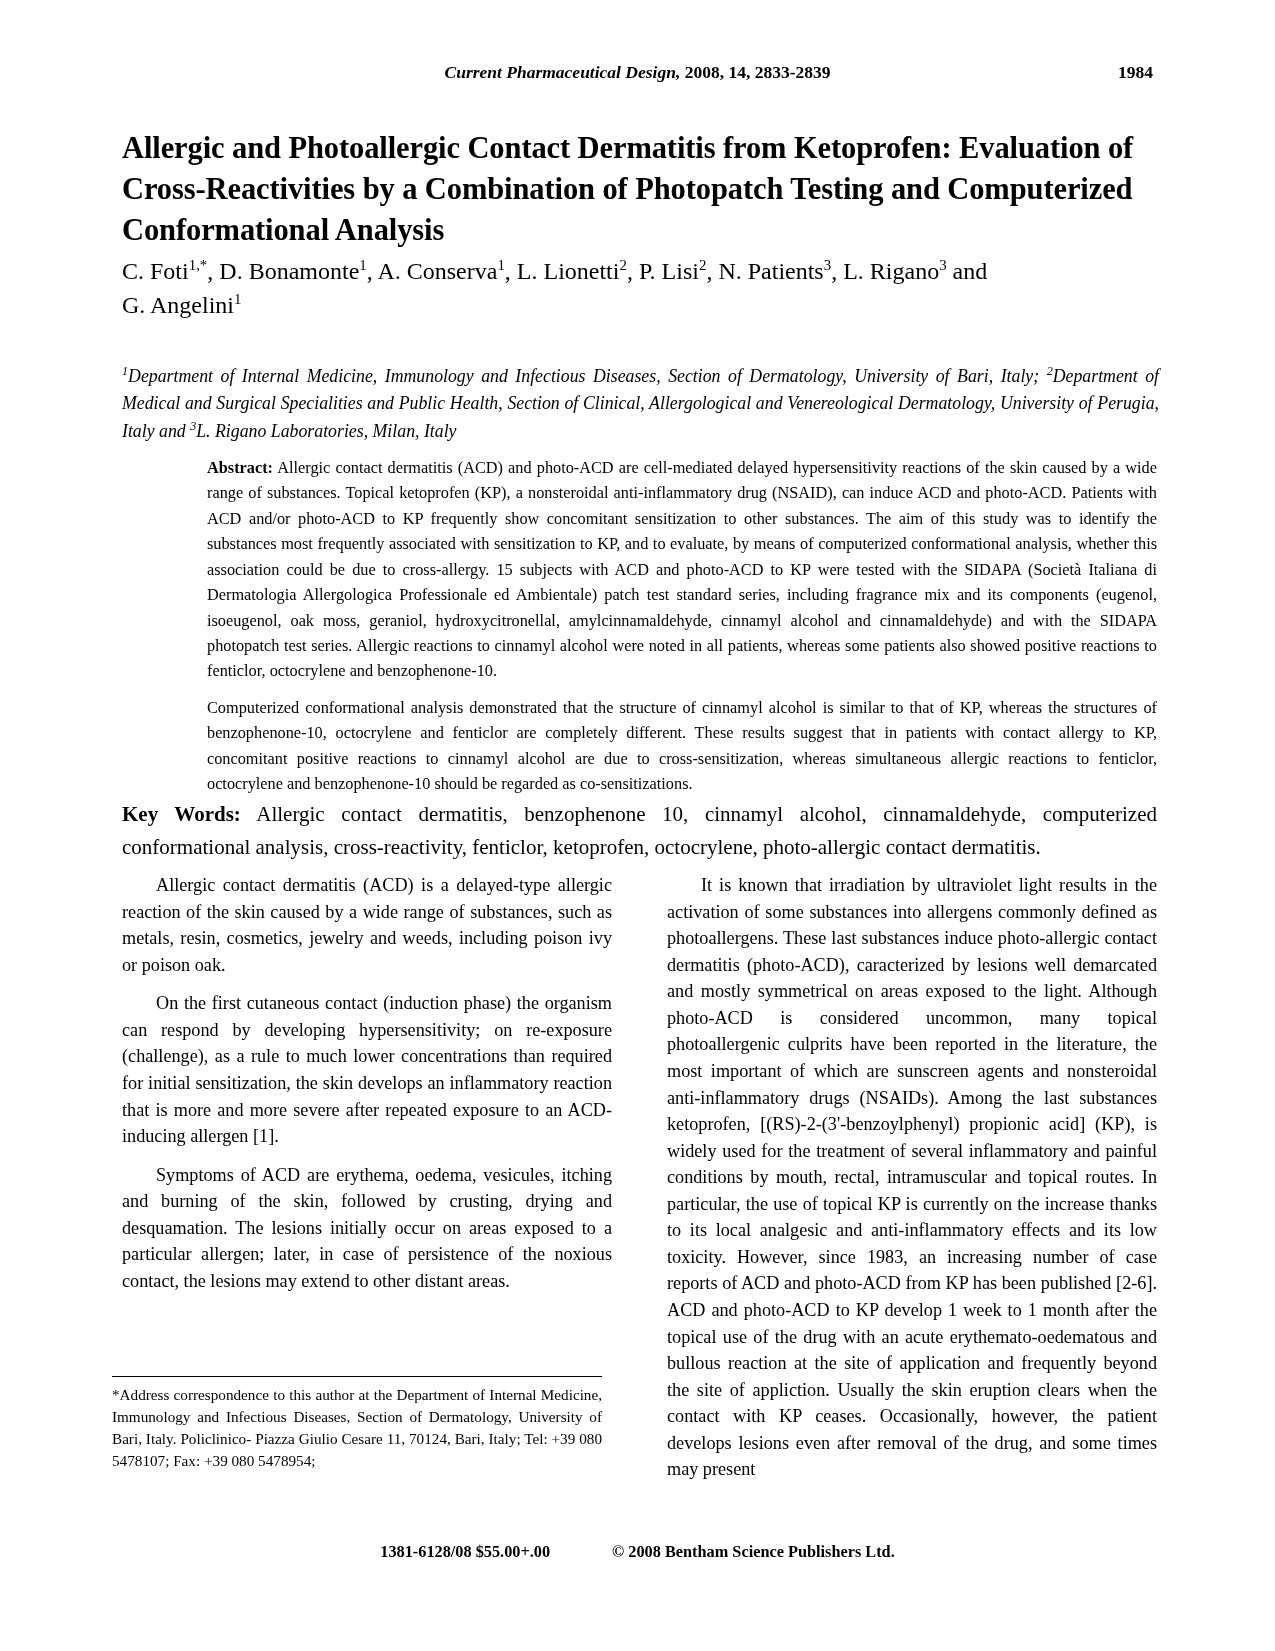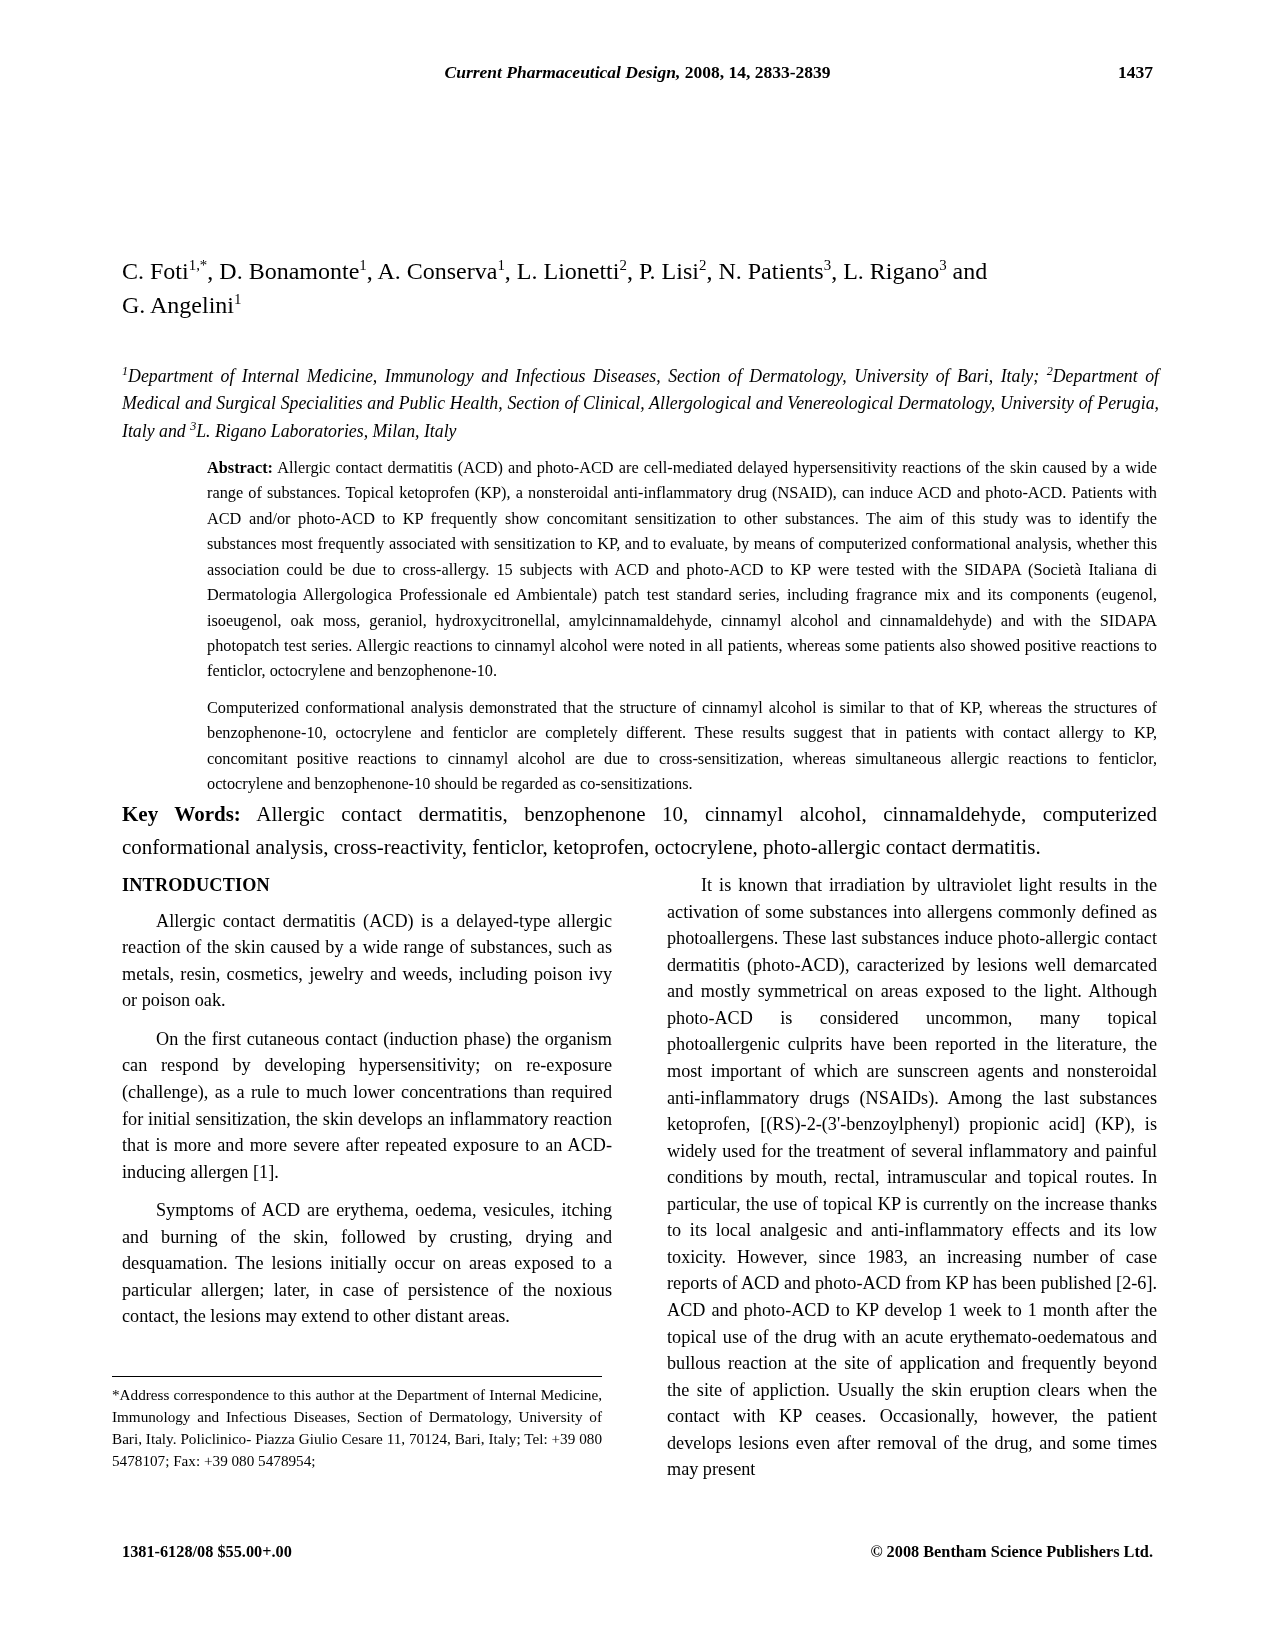--- a/index.html
+++ b/index.html
@@ -160,58 +160,58 @@
     margin: 0;
   }
 
   
   .bottom-bar {
     position: absolute;
     left: 122px;
     right: 122px;
     top: 1542px;
     display: flex;
-    justify-content: space-between;
+    justify-content: center;
     gap: 62px;
     font-size: 16.3px;
     font-weight: bold;
   }
 </style>
 </head>
 <body>
 
 <div class="page">
 
   <div class="running-head">
     <div class="rh-center">
       <span class="jtitle">Current Pharmaceutical Design,</span><span class="jrest"> 2008, 14, 2833-2839</span>
     </div>
-    <div class="rh-page">1437</div>
-  </div>
-
+    <div class="rh-page">1984</div>
+  </div>
+
+  <h1 class="doc-title">Allergic and Photoallergic Contact Dermatitis from Ketoprofen: Evaluation of Cross-Reactivities by a Combination of Photopatch Testing and Computerized Conformational Analysis</h1>
 
   <div class="authors">
     <span>C. Foti</span><sup>1,*</sup><span>, D. Bonamonte</span><sup>1</sup><span>, A. Conserva</span><sup>1</sup><span>, L. Lionetti</span><sup>2</sup><span>, P. Lisi</span><sup>2</sup><span>, N. Patients</span><sup>3</sup><span>, L. Rigano</span><sup>3</sup><span> and</span><br><span>G. Angelini</span><sup>1</sup>
   </div>
 
   <div class="affiliations">
     <sup>1</sup><span>Department of Internal Medicine, Immunology and Infectious Diseases, Section of Dermatology, University of Bari, Italy; </span><sup>2</sup><span>Department of Medical and Surgical Specialities and Public Health, Section of Clinical, Allergological and Venereological Dermatology, University of Perugia, Italy and </span><sup>3</sup><span>L. Rigano Laboratories, Milan, Italy</span>
   </div>
 
   <div class="abstract-block">
     <p><span class="lbl">Abstract:</span><span> Allergic contact dermatitis (ACD) and photo-ACD are cell-mediated delayed hypersensitivity reactions of the skin caused by a wide range of substances. Topical ketoprofen (KP), a nonsteroidal anti-inflammatory drug (NSAID), can induce ACD and photo-ACD. Patients with ACD and/or photo-ACD to KP frequently show concomitant sensitization to other substances. The aim of this study was to identify the substances most frequently associated with sensitization to KP, and to evaluate, by means of computerized conformational analysis, whether this association could be due to cross-allergy. 15 subjects with ACD and photo-ACD to KP were tested with the SIDAPA (Società Italiana di Dermatologia Allergologica Professionale ed Ambientale) patch test standard series, including fragrance mix and its components (eugenol, isoeugenol, oak moss, geraniol, hydroxycitronellal, amylcinnamaldehyde, cinnamyl alcohol and cinnamaldehyde) and with the SIDAPA photopatch test series. Allergic reactions to cinnamyl alcohol were noted in all patients, whereas some patients also showed positive reactions to fenticlor, octocrylene and benzophenone-10.</span></p>
     <p>Computerized conformational analysis demonstrated that the structure of cinnamyl alcohol is similar to that of KP, whereas the structures of benzophenone-10, octocrylene and fenticlor are completely different. These results suggest that in patients with contact allergy to KP, concomitant positive reactions to cinnamyl alcohol are due to cross-sensitization, whereas simultaneous allergic reactions to fenticlor, octocrylene and benzophenone-10 should be regarded as co-sensitizations.</p>
   </div>
 
   <div class="keywords">
     <span class="lbl">Key Words:</span><span> Allergic contact dermatitis, benzophenone 10, cinnamyl alcohol, cinnamaldehyde, computerized conformational analysis, cross-reactivity, fenticlor, ketoprofen, octocrylene, photo-allergic contact dermatitis.</span>
   </div>
 
   <div class="col col-left">
-    <div class="sec-head">INTRODUCTION</div>
     <p class="body">Allergic contact dermatitis (ACD) is a delayed-type allergic reaction of the skin caused by a wide range of substances, such as metals, resin, cosmetics, jewelry and weeds, including poison ivy or poison oak.</p>
     <p class="body">On the first cutaneous contact (induction phase) the organism can respond by developing hypersensitivity; on re-exposure (challenge), as a rule to much lower concentrations than required for initial sensitization, the skin develops an inflammatory reaction that is more and more severe after repeated exposure to an ACD-inducing allergen [1].</p>
     <p class="body">Symptoms of ACD are erythema, oedema, vesicules, itching and burning of the skin, followed by crusting, drying and desquamation. The lesions initially occur on areas exposed to a particular allergen; later, in case of persistence of the noxious contact, the lesions may extend to other distant areas.</p>
   </div>
 
   <div class="col col-right">
     <p class="body">It is known that irradiation by ultraviolet light results in the activation of some substances into allergens commonly defined as photoallergens. These last substances induce photo-allergic contact dermatitis (photo-ACD), caracterized by lesions well demarcated and mostly symmetrical on areas exposed to the light. Although photo-ACD is considered uncommon, many topical photoallergenic culprits have been reported in the literature, the most important of which are sunscreen agents and nonsteroidal anti-inflammatory drugs (NSAIDs). Among the last substances ketoprofen, [(RS)-2-(3'-benzoylphenyl) propionic acid] (KP), is widely used for the treatment of several inflammatory and painful conditions by mouth, rectal, intramuscular and topical routes. In particular, the use of topical KP is currently on the increase thanks to its local analgesic and anti-inflammatory effects and its low toxicity. However, since 1983, an increasing number of case reports of ACD and photo-ACD from KP has been published [2-6]. ACD and photo-ACD to KP develop 1 week to 1 month after the topical use of the drug with an acute erythemato-oedematous and bullous reaction at the site of application and frequently beyond the site of appliction. Usually the skin eruption clears when the contact with KP ceases. Occasionally, however, the patient develops lesions even after removal of the drug, and some times may present</p>
   </div>
 
   <div class="footnote">

